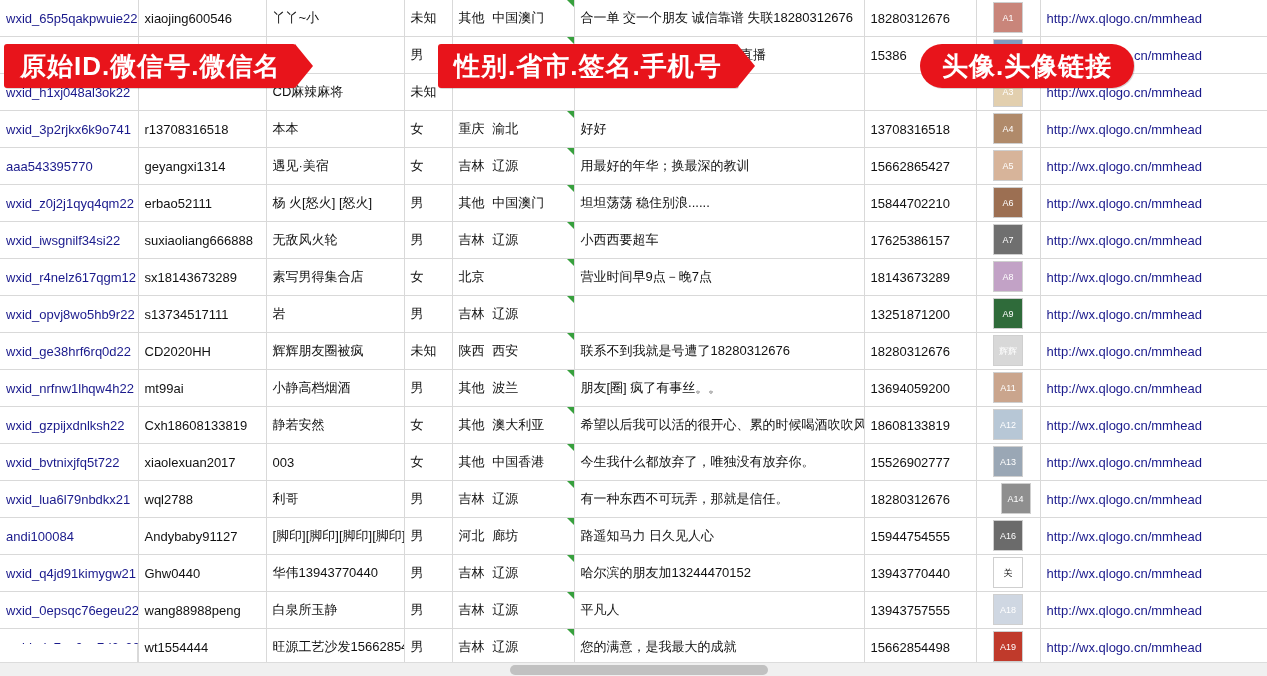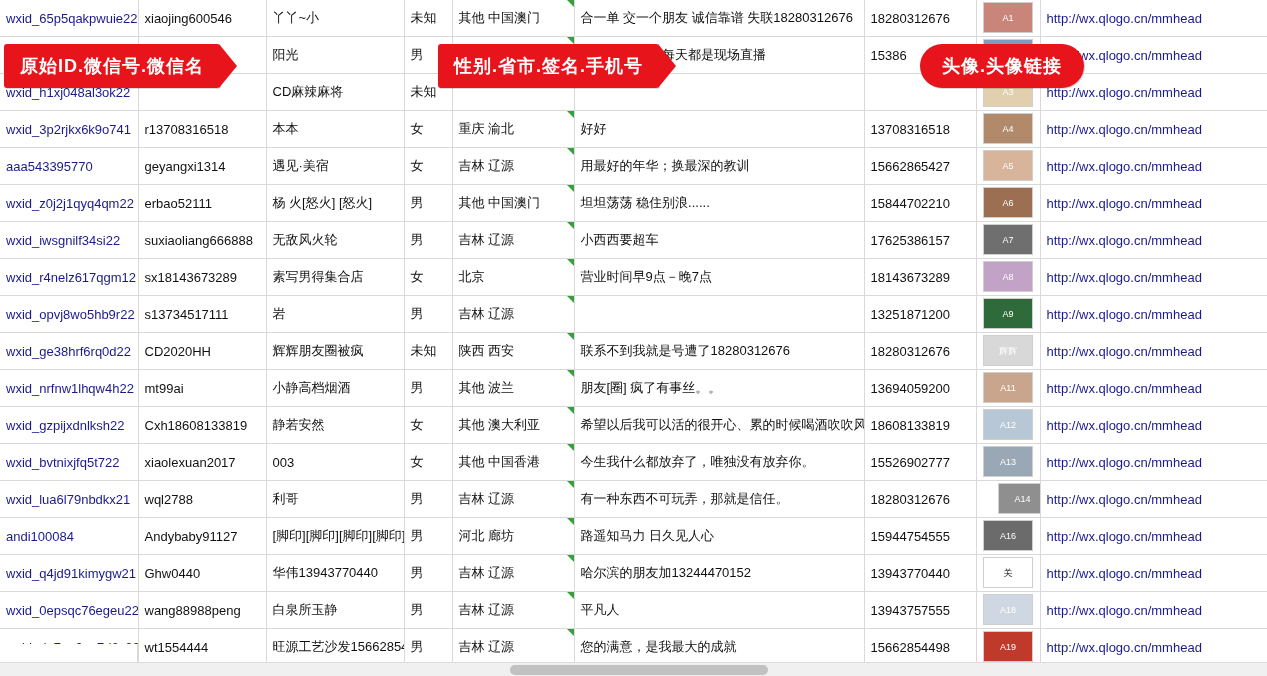--- a/index.html
+++ b/index.html
@@ -35,59 +35,59 @@
     padding: 0 6px;
     vertical-align: middle;
     white-space: nowrap;
     overflow: hidden;
     background: #ffffff;
   }
   .c-id    { width: 138px; color: #1a1a8c; }
   .c-wx    { width: 128px; }
   .c-name  { width: 138px; }
   .c-sex   { width: 48px;  }
-  .c-prov  { width: 122px; }
+  .c-prov  { width: 122px; font-family: Liberation Mono, monospace; }
   .c-sign  { width: 290px; }
   .c-phone { width: 112px; }
   .c-ava   { width: 64px; padding: 0; text-align: center; }
   .c-link  { width: 227px; color: #1a1a8c; border-right: none; }
 
   
   .c-prov { position: relative; }
   .c-prov .tri {
     position: absolute;
     top: 0; right: 0;
     width: 0; height: 0;
     border-top: 7px solid #37a03d;
     border-left: 7px solid transparent;
   }
 
   
   .avatar {
     display: inline-block;
-    width: 50px; height: 31px;
+    width: 30px; height: 31px;
     margin-top: 2px;
     border: 1px solid #cfcfcf;
     font-size: 9px;
     line-height: 31px;
     color: #fff;
     text-align: center;
     overflow: hidden;
   }
 
   
   .callout {
     position: absolute;
     display: flex;
     align-items: center;
     height: 44px;
     padding: 0 16px;
     background: #e8141b;
     color: #ffffff;
-    font-size: 18px;
+    font-size: 26px;
     font-weight: bold;
     letter-spacing: 1px;
     border-radius: 3px 3px 3px 3px;
     box-shadow: 1px 1px 0 rgba(0,0,0,.15);
     white-space: nowrap;
   }
   .callout::after {
     content: "";
     position: absolute;
     right: -17px; top: 50%;

